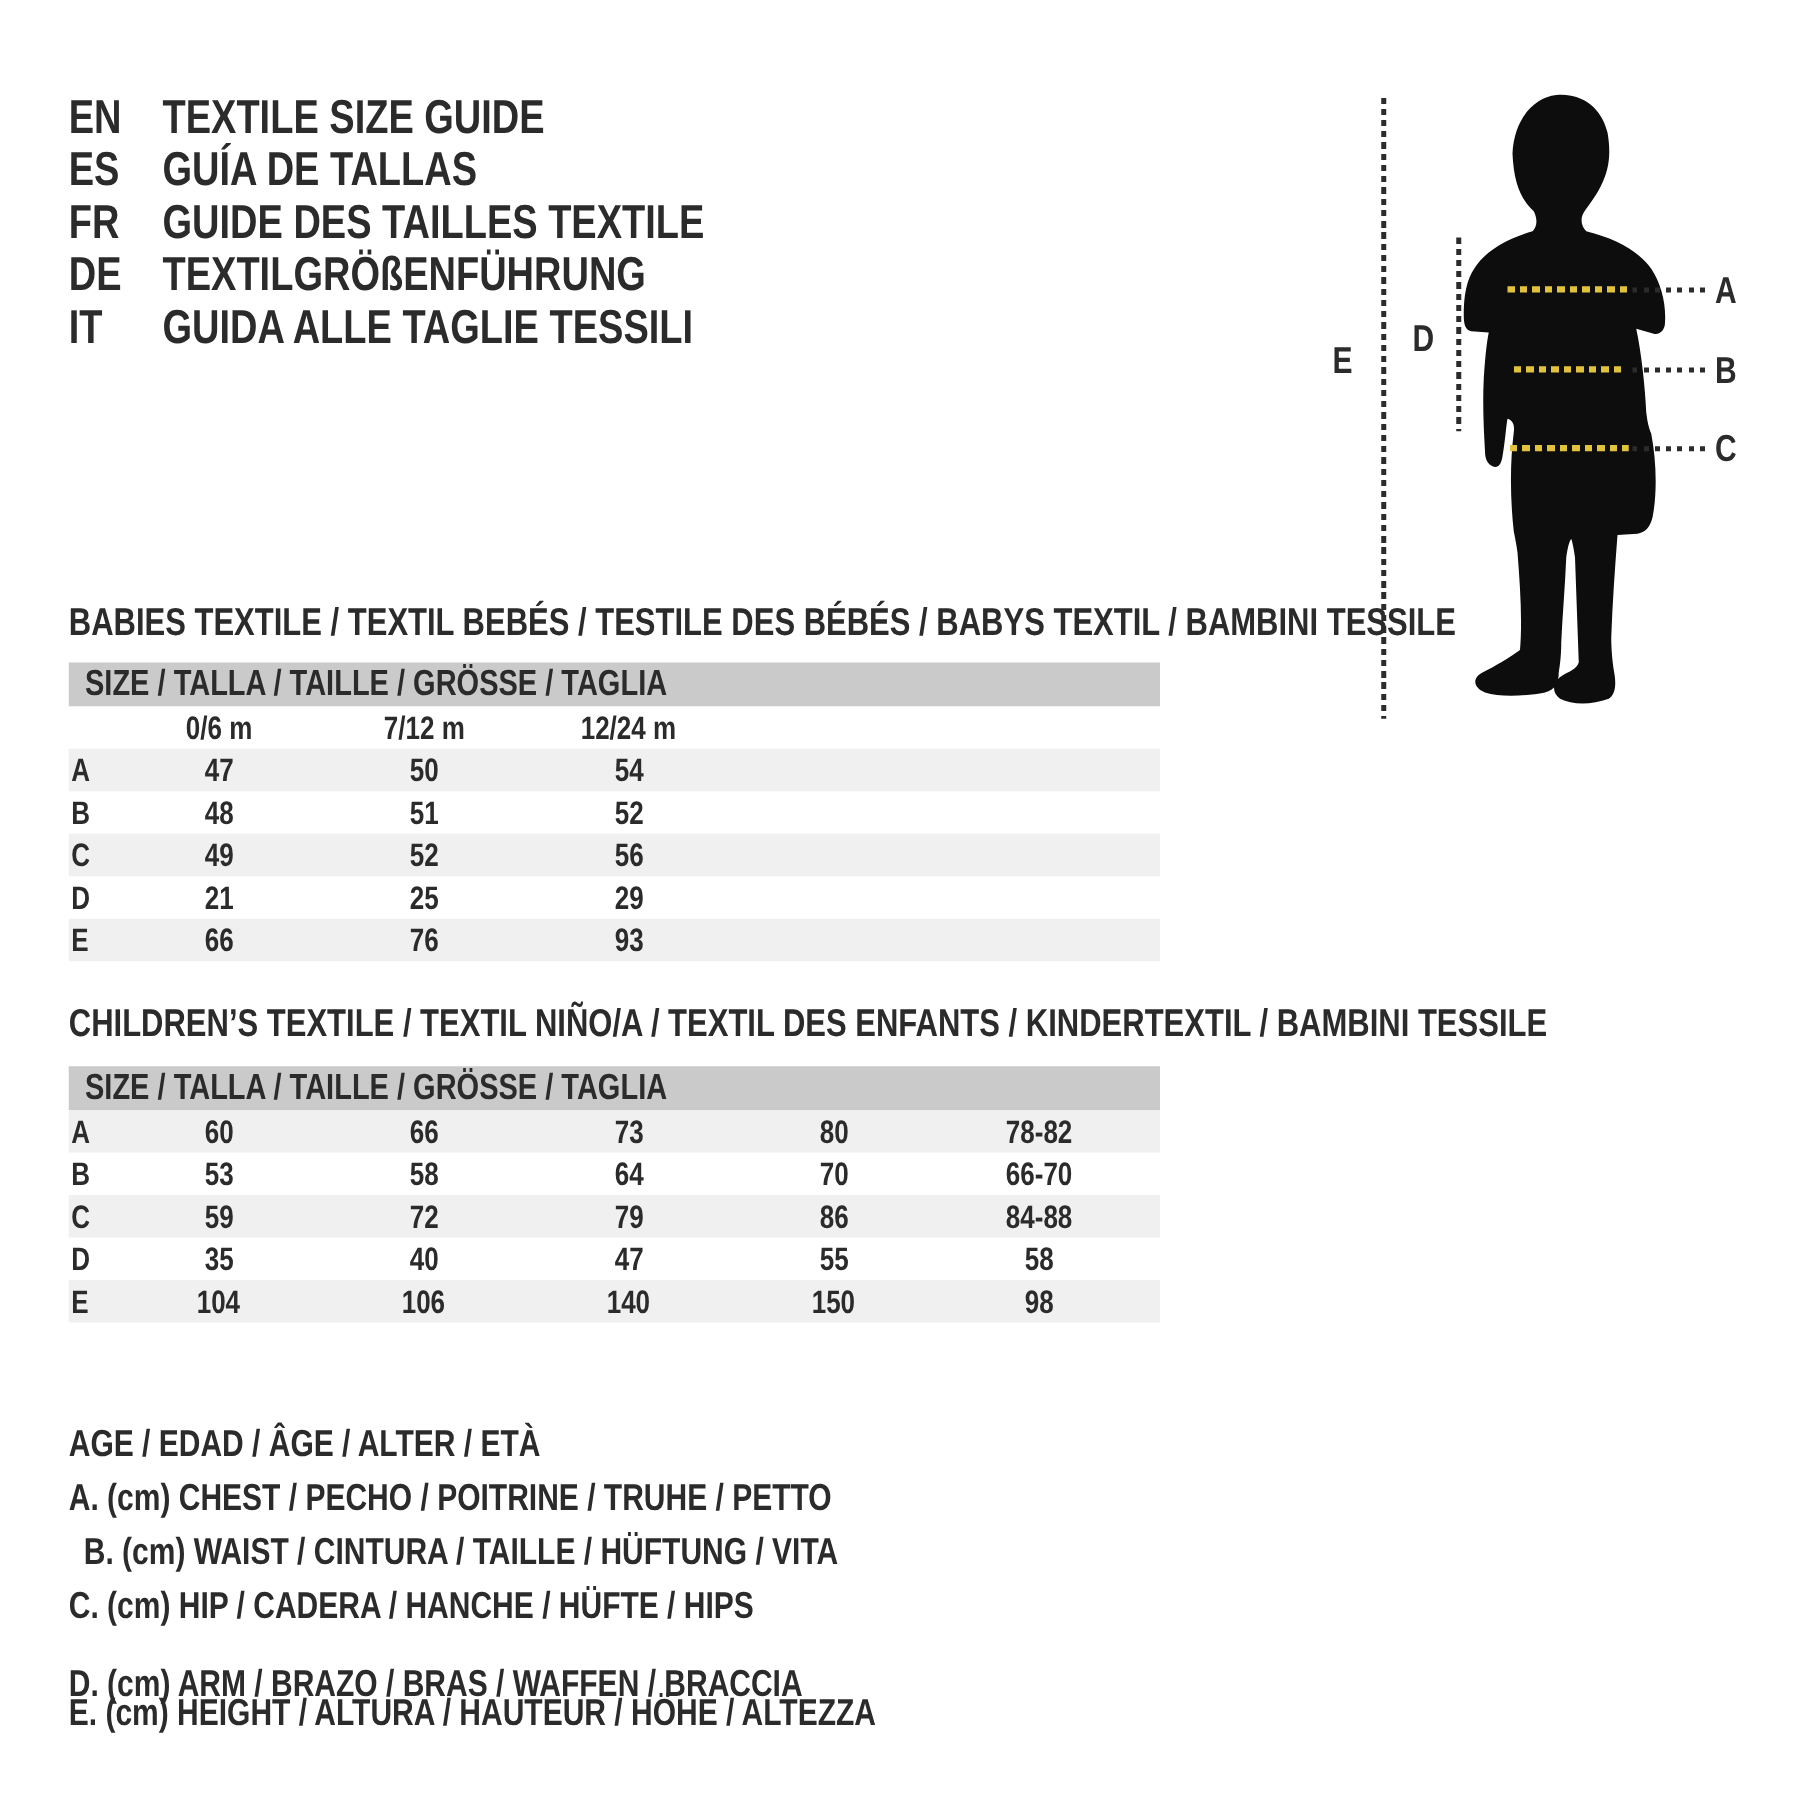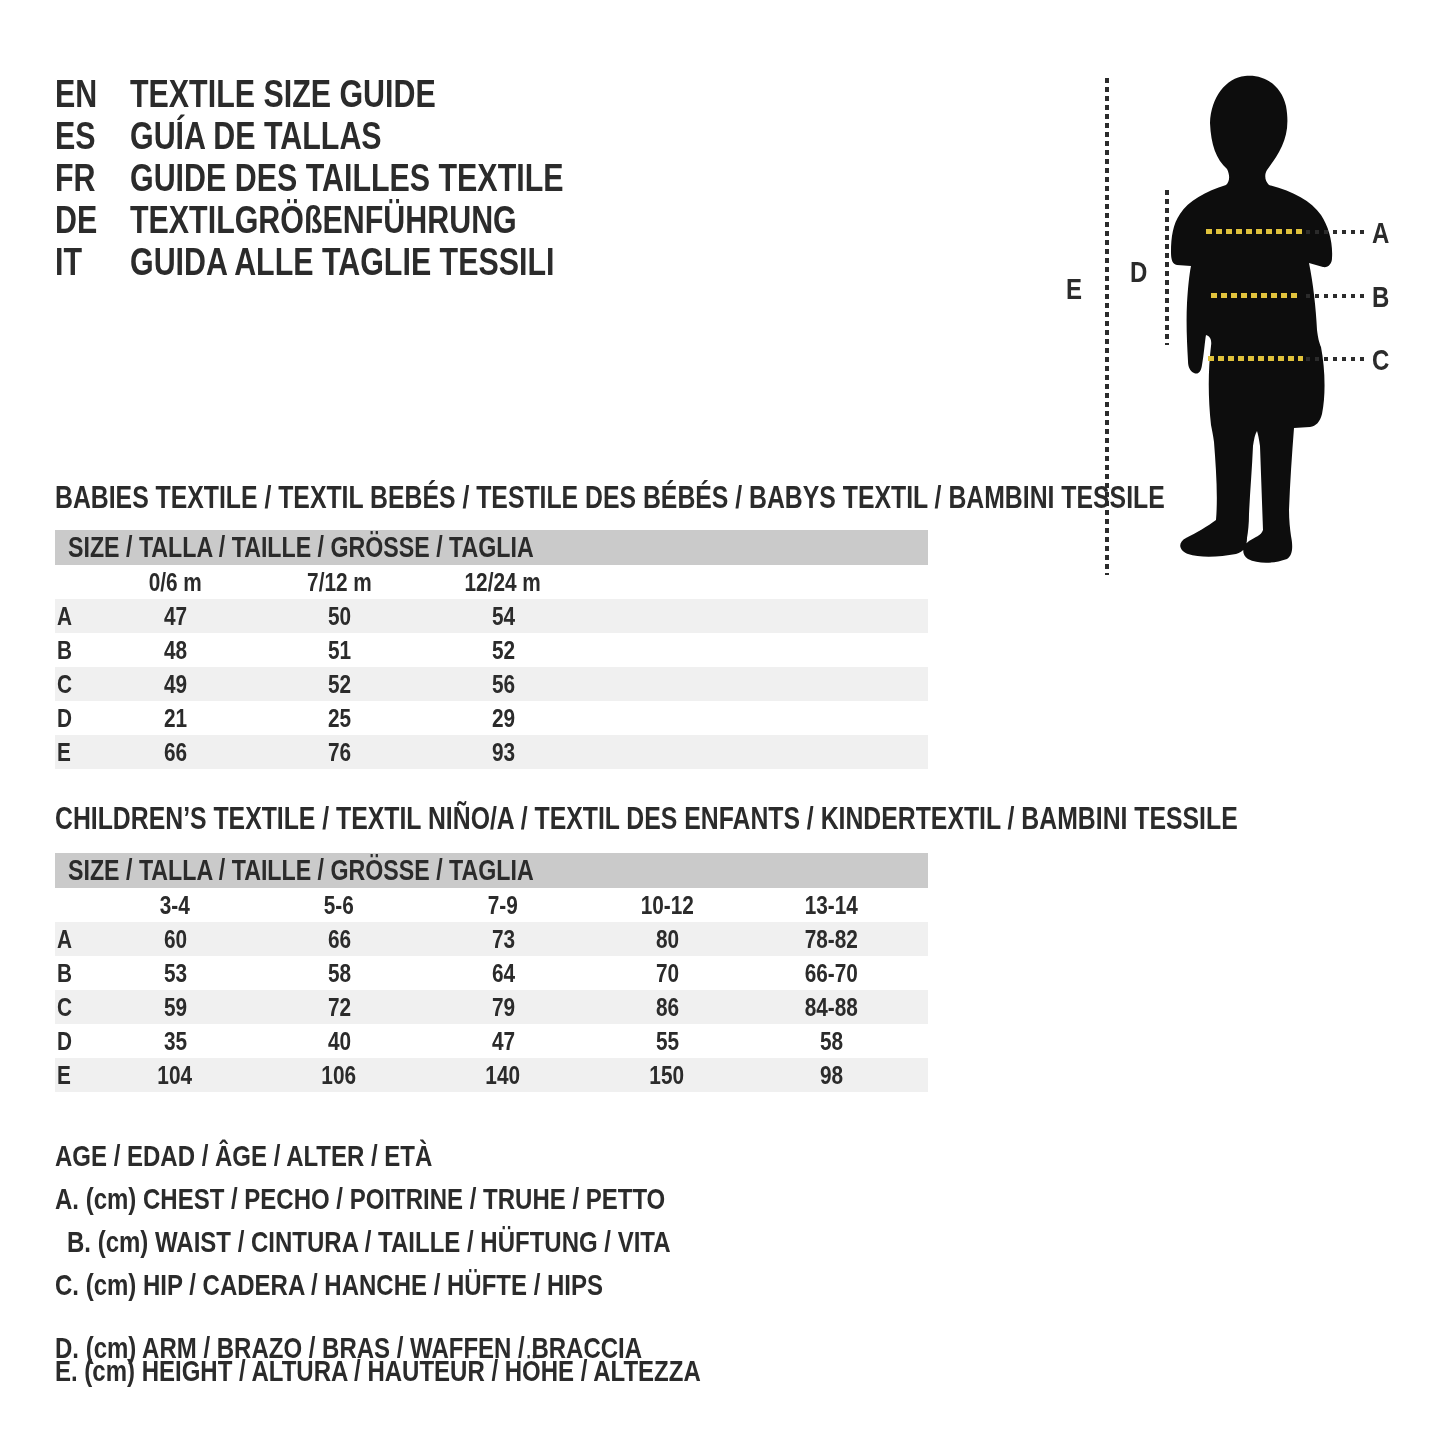--- a/index.html
+++ b/index.html
@@ -136,28 +136,20 @@
     <div class="cell"><span class="tc">93</span></div>
   </div>
 </div>
 
 <div class="section-title" style="top:803px;"><span class="t">CHILDREN’S TEXTILE / TEXTIL NIÑO/A / TEXTIL DES ENFANTS / KINDERTEXTIL / BAMBINI TESSILE</span></div>
 
 <div class="tbl" style="top:853px;">
   <div class="bar">
       <span class="t">SIZE / TALLA / TAILLE / GRÖSSE / TAGLIA</span>
     </div>
-  <div class="row">
-    <div class="lbl"></div>
-    <div class="cell"><span class="tc">3-4</span></div>
-    <div class="cell"><span class="tc">5-6</span></div>
-    <div class="cell"><span class="tc">7-9</span></div>
-    <div class="cell"><span class="tc">10-12</span></div>
-    <div class="cell"><span class="tc">13-14</span></div>
-  </div>
   <div class="row stripe">
     <div class="lbl"><span class="t">A</span></div>
     <div class="cell"><span class="tc">60</span></div>
     <div class="cell"><span class="tc">66</span></div>
     <div class="cell"><span class="tc">73</span></div>
     <div class="cell"><span class="tc">80</span></div>
     <div class="cell"><span class="tc">78-82</span></div>
   </div>
   <div class="row">
     <div class="lbl"><span class="t">B</span></div>

